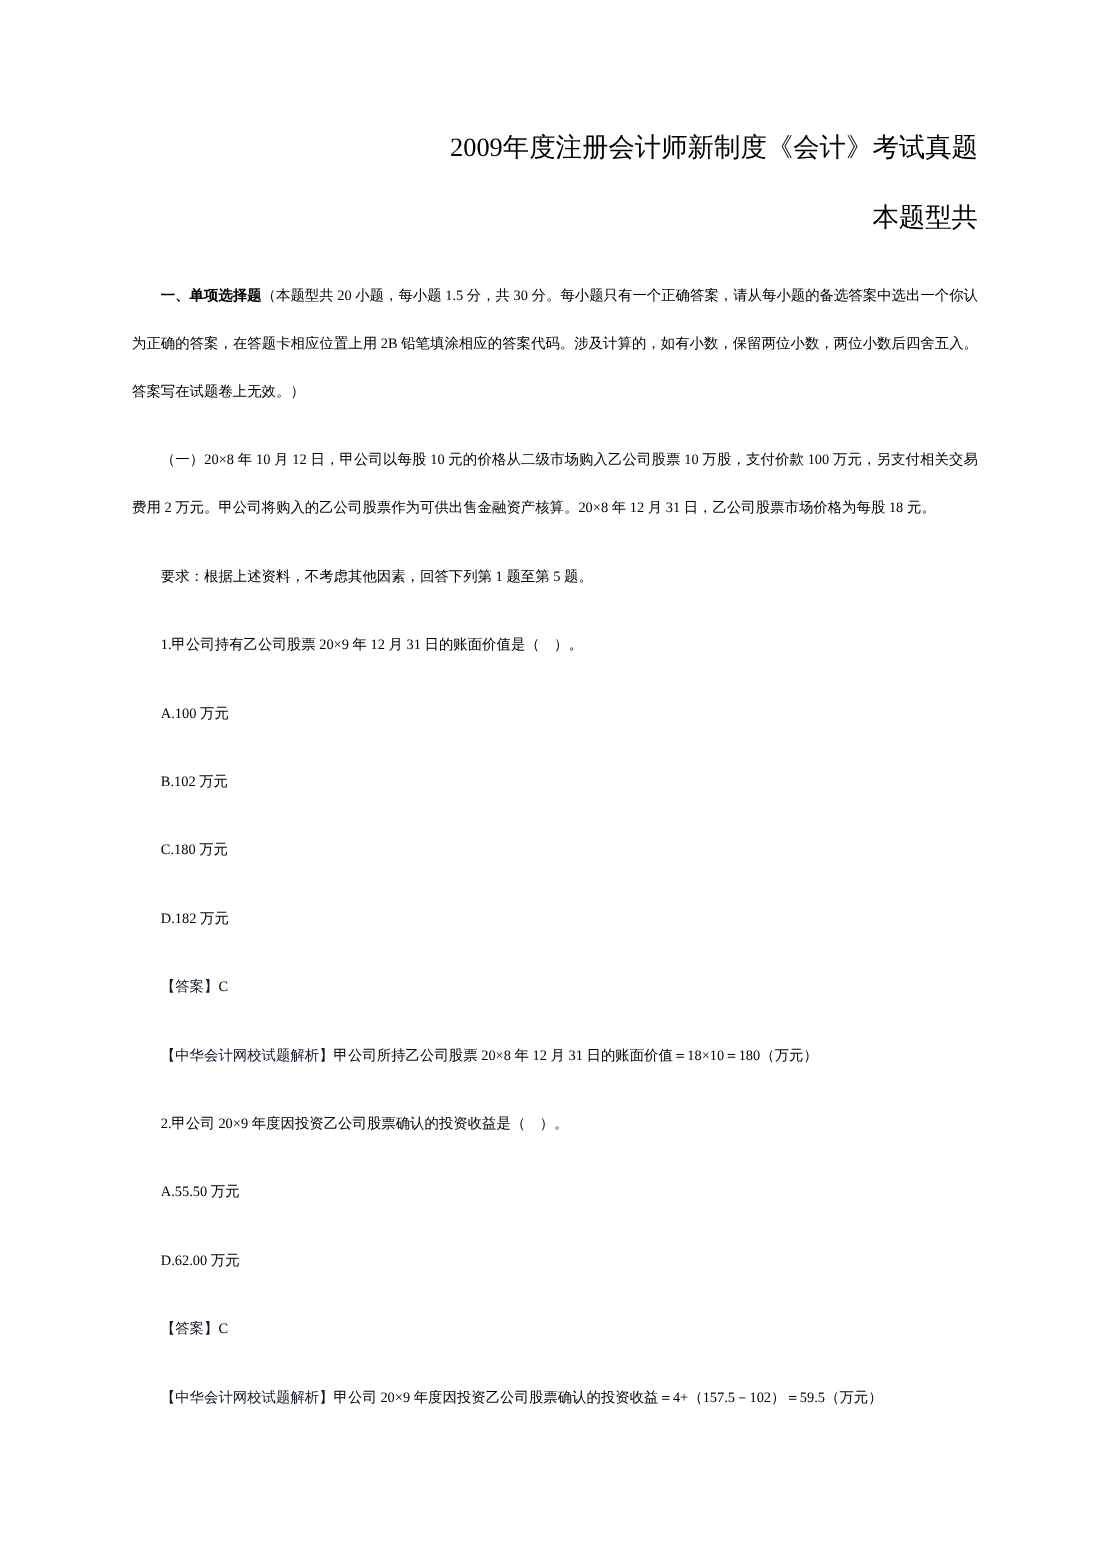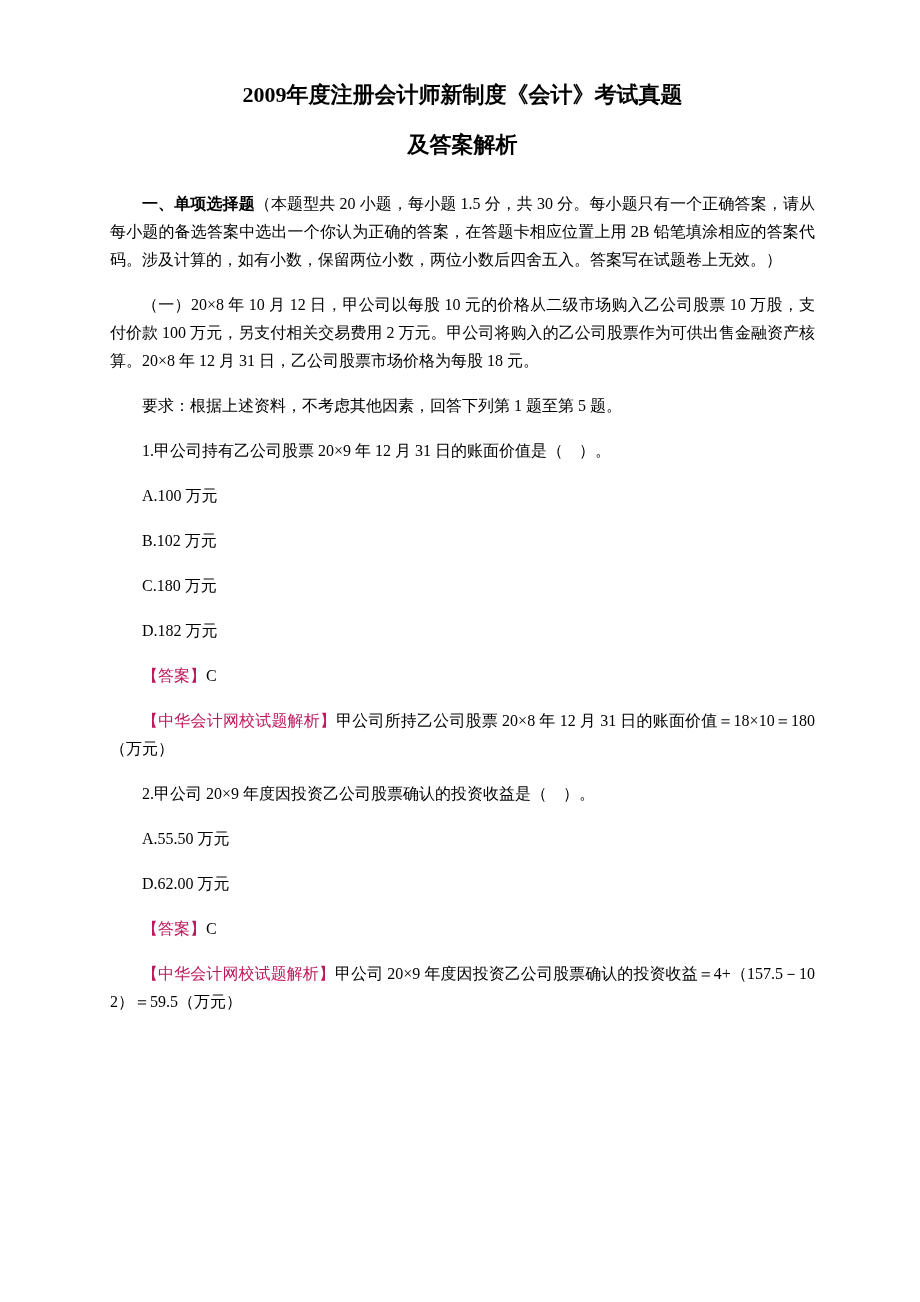--- a/index.html
+++ b/index.html
@@ -11,45 +11,46 @@
     font-family: "Liberation Serif", "DejaVu Serif", serif;
     color: #000000;
   }
   .page {
     width: 920px;
     min-height: 1302px;
     background: #ffffff;
     padding: 80px 105px 60px 110px;
   }
   .title {
-    text-align: center;
+    text-align: right;
     font-size: 22px;
-    font-weight: bold;
+    font-weight: normal;
     line-height: 30px;
+    margin-top: 28px;
   }
   .title-1 { margin-bottom: 20px; }
   .title-2 { margin-bottom: 30px; }
   .para {
-    font-size: 16px;
-    line-height: 28px;
+    font-size: 12px;
+    line-height: 40px;
     text-align: justify;
     text-indent: 2em;
     margin-bottom: 17px;
     word-break: break-all;
   }
   .bold { font-weight: bold; }
-  .red { color: #be185d; font-family: Liberation Serif, serif; }
+  .red { color: #0f172a; font-family: Liberation Serif, serif; }
 </style>
 </head>
 <body>
 
 <div class="page">
 
   <h1 class="title title-1">2009年度注册会计师新制度《会计》考试真题</h1>
-  <h1 class="title title-2">及答案解析</h1>
+  <h1 class="title title-2">本题型共</h1>
 
   <p class="para"><span class="bold">一、单项选择题</span><span>（本题型共 20 小题，每小题 1.5 分，共 30 分。每小题只有一个正确答案，请从每小题的备选答案中选出一个你认为正确的答案，在答题卡相应位置上用 2B 铅笔填涂相应的答案代码。涉及计算的，如有小数，保留两位小数，两位小数后四舍五入。答案写在试题卷上无效。）</span></p>
 
   <p class="para">（一）20×8 年 10 月 12 日，甲公司以每股 10 元的价格从二级市场购入乙公司股票 10 万股，支付价款 100 万元，另支付相关交易费用 2 万元。甲公司将购入的乙公司股票作为可供出售金融资产核算。20×8 年 12 月 31 日，乙公司股票市场价格为每股 18 元。</p>
 
 
   <p class="para">要求：根据上述资料，不考虑其他因素，回答下列第 1 题至第 5 题。</p>
 
   <p class="para">1.甲公司持有乙公司股票 20×9 年 12 月 31 日的账面价值是（　）。</p>
   <p class="para">A.100 万元</p>

